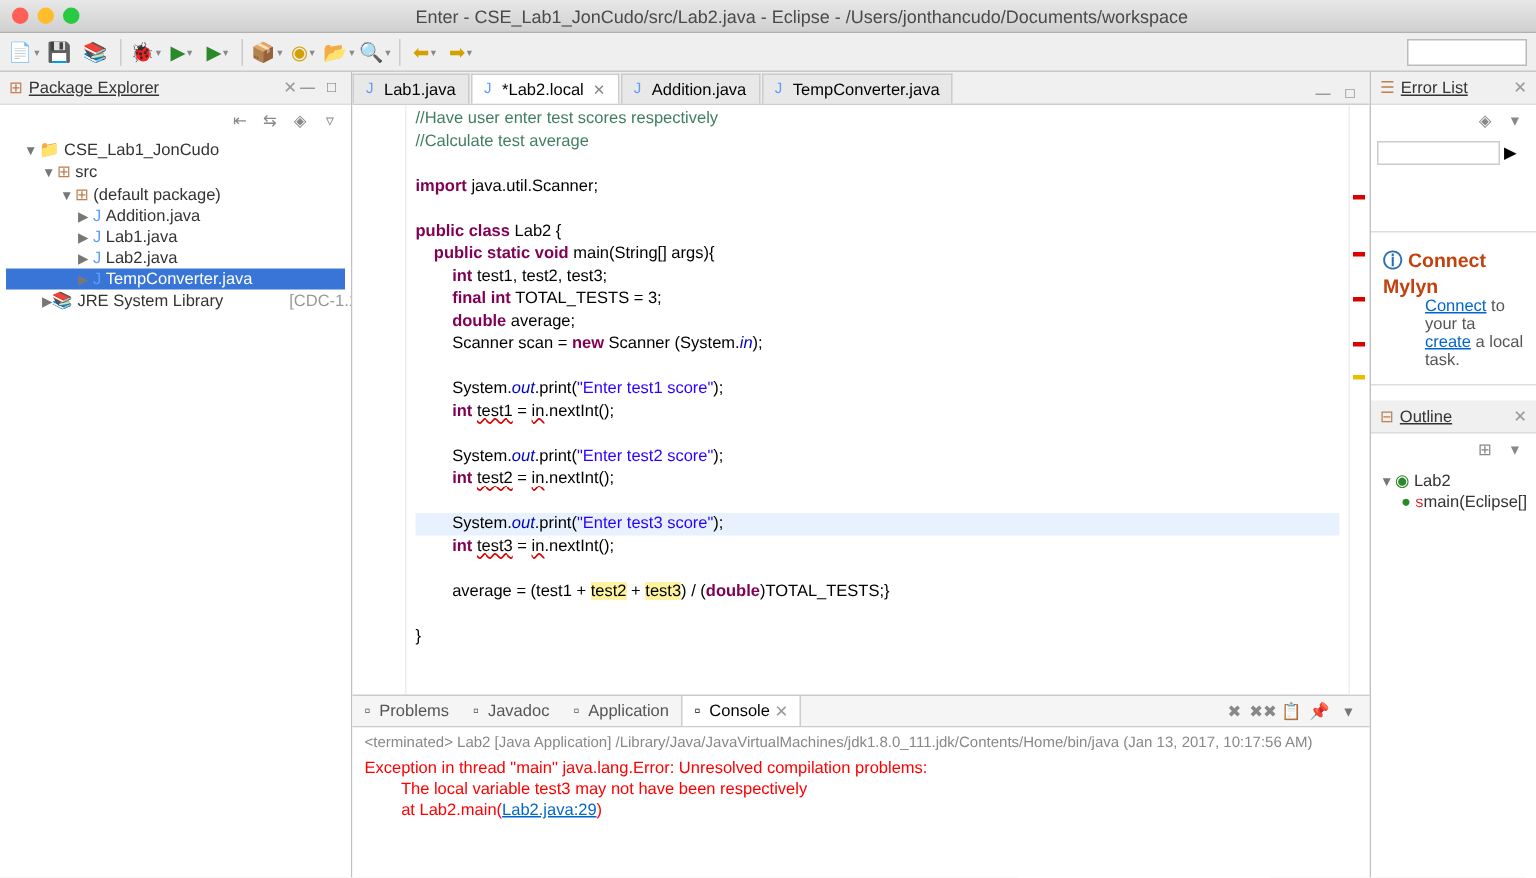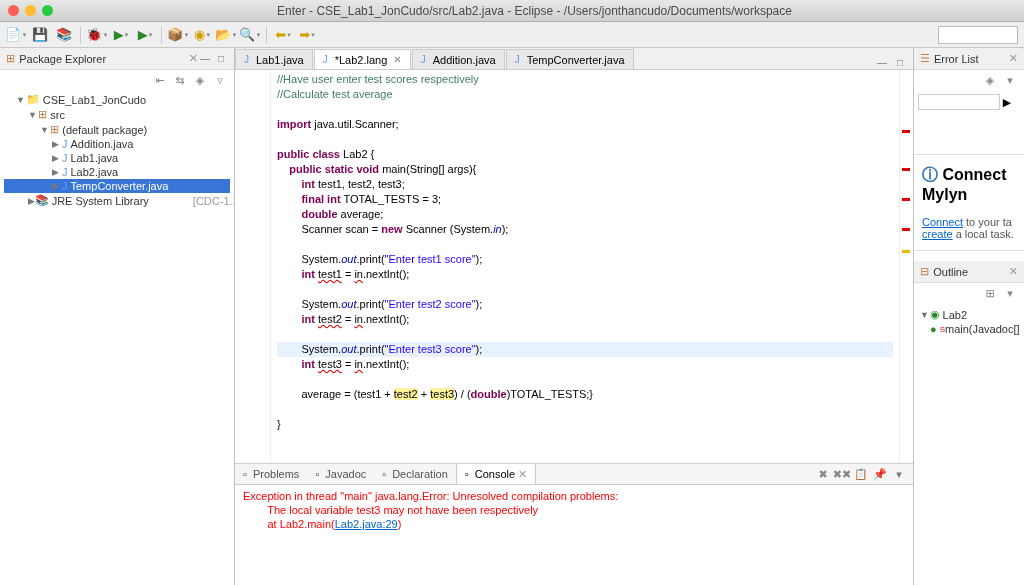--- a/index.html
+++ b/index.html
@@ -15,21 +15,21 @@
 .tbtn { width: 20px; height: 20px; display: flex; align-items: center; justify-content: center; color: #555; font-size: 13px; cursor: pointer; }
 .tsep { width: 1px; height: 18px; background: #ccc; margin: 0 2px; }
 .tbtn.drop::after { content: "▾"; font-size: 7px; margin-left: 1px; color: #888; }
 .search-box { margin-left: auto; width: 80px; height: 18px; background: #fff; border: 1px solid #bbb; }
 
 .workbench { display: flex; height: calc(100% - 48px); }
 
 .left-panel { width: 235px; background: #fff; border-right: 1px solid #c0c0c0; display: flex; flex-direction: column; }
 .view-header { height: 22px; background: #f0f0f0; border-bottom: 1px solid #ddd; display: flex; align-items: center; padding: 0 6px; }
 .view-header .vicon { margin-right: 4px; color: #c08050; }
-.view-header .vtitle { color: #333; font-weight: normal; flex: 1; }
+.view-header .vtitle { color: #333; font-weight: normal; flex: 1; text-decoration: underline; }
 .view-header .vbtns { display: flex; gap: 2px; }
 .vbtn { width: 14px; height: 14px; font-size: 10px; color: #777; display: flex; align-items: center; justify-content: center; }
 .local-toolbar { height: 20px; display: flex; justify-content: flex-end; padding: 2px 6px; gap: 4px; }
 .ltbtn { width: 16px; height: 16px; font-size: 11px; color: #888; display: flex; align-items: center; justify-content: center; }
 
 .tree { padding: 2px 4px; overflow: auto; }
 .tnode { display: flex; align-items: center; padding: 1px 2px; cursor: pointer; white-space: nowrap; }
 .tnode.d1 { padding-left: 12px; } .tnode.d2 { padding-left: 24px; } .tnode.d3 { padding-left: 36px; } .tnode.d4 { padding-left: 48px; }
 .tnode.selected { background: #3875d7; color: #fff; }
 .tw { width: 10px; font-size: 9px; color: #777; }
@@ -68,23 +68,23 @@
 .btab-ctrl { margin-left: auto; display: flex; gap: 3px; padding-right: 6px; }
 .bctrl { width: 16px; height: 16px; font-size: 11px; color: #777; display: flex; align-items: center; justify-content: center; }
 
 .console { padding: 4px 8px; font-family: Monaco, Consolas, monospace; font-size: 11px; line-height: 14px; background: #fff; overflow: auto; height: 100px; }
 .console-header { color: #888; font-family: "Lucida Grande", Arial, sans-serif; font-size: 10px; margin-bottom: 2px; }
 .cerr { color: #ff0000; white-space: pre; }
 .clink { color: #0066cc; text-decoration: underline; }
 
 .right-panel { width: 110px; background: #fff; display: flex; flex-direction: column; overflow: hidden; }
 .mylyn { padding: 10px 8px; border-top: 1px solid #ddd; border-bottom: 1px solid #ddd; margin-top: 40px; }
-.mylyn-title { color: #000000; font-weight: bold; font-size: 16px; margin-bottom: 12px; }
+.mylyn-title { color: #c2410c; font-weight: bold; font-size: 13px; margin-bottom: 0; }
 .mylyn-info::before { content: "ⓘ "; color: #2a6fb5; }
-.mylyn-text { color: #555; font-size: 10px; }
+.mylyn-text { color: #555; font-size: 10px; margin-left: 28px; }
 .mylyn-text a { color: #0066cc; text-decoration: underline; }
 .outline-content { padding: 4px; }
 </style>
 </head>
 <body>
 
 <div class="titlebar">
   <div class="traffic-lights">
     <div class="tlight red"></div>
     <div class="tlight yellow"></div>
@@ -178,21 +178,21 @@
 
   <div class="center">
     <div class="editor-tabs">
       <div id="etabs" style="display:flex">
           <div class="etab">
             <span class="ticon">J</span>
             <span>Lab1.java</span>
           </div>
           <div class="etab active">
             <span class="ticon">J</span>
-            <span>*Lab2.lang</span>
+            <span>*Lab2.local</span>
             <span class="close">✕</span>
           </div>
           <div class="etab">
             <span class="ticon">J</span>
             <span>Addition.java</span>
           </div>
           <div class="etab">
             <span class="ticon">J</span>
             <span>TempConverter.java</span>
           </div>
@@ -219,37 +219,38 @@
           <div class="btab">
             <span class="ticon">▫</span>
             <span>Problems</span>
           </div>
           <div class="btab">
             <span class="ticon">▫</span>
             <span>Javadoc</span>
           </div>
           <div class="btab">
             <span class="ticon">▫</span>
-            <span>Declaration</span>
+            <span>Application</span>
           </div>
           <div class="btab active">
             <span class="ticon">▫</span>
             <span>Console</span> 
             <span style="color:#999">✕</span>
           </div>
         </div>
       <div class="btab-ctrl">
         <div class="bctrl" style="color:#888">✖</div>
         <div class="bctrl" style="color:#888">✖✖</div>
         <div class="bctrl">📋</div>
         <div class="bctrl">📌</div>
         <div class="bctrl">▾</div>
       </div>
     </div>
     <div class="console">
+      <div class="console-header">&lt;terminated&gt; Lab2 [Java Application] /Library/Java/JavaVirtualMachines/jdk1.8.0_111.jdk/Contents/Home/bin/java (Jan 13, 2017, 10:17:56 AM)</div>
       <div id="console-lines">
           <div class="cerr">Exception in thread "main" java.lang.Error: Unresolved compilation problems: </div>
           <div class="cerr">        The local variable test3 may not have been respectively</div>
           <div class="cerr"></div>
           <div class="cerr">        at Lab2.main(<span class="clink">Lab2.java:29</span>)</div>
         </div>
     </div>
   </div>
 
   <div class="right-panel">
@@ -281,17 +282,17 @@
     <div class="outline-content">
       <div class="tnode">
           <span class="tw">▼</span>
           <span class="ticon" style="color:#2a8a2a">◉</span>
           <span class="tlabel">Lab2</span>
         </div>
       <div class="tnode d1">
           <span class="tw"></span>
           <span class="ticon" style="color:#2a8a2a">●</span>
           <span style="font-size:8px;color:#d00;vertical-align:super">S</span> 
-          <span class="tlabel">main(Javadoc[]</span>
+          <span class="tlabel">main(Eclipse[]</span>
         </div>
     </div>
   </div>
 </div>
 
 </body></html>

